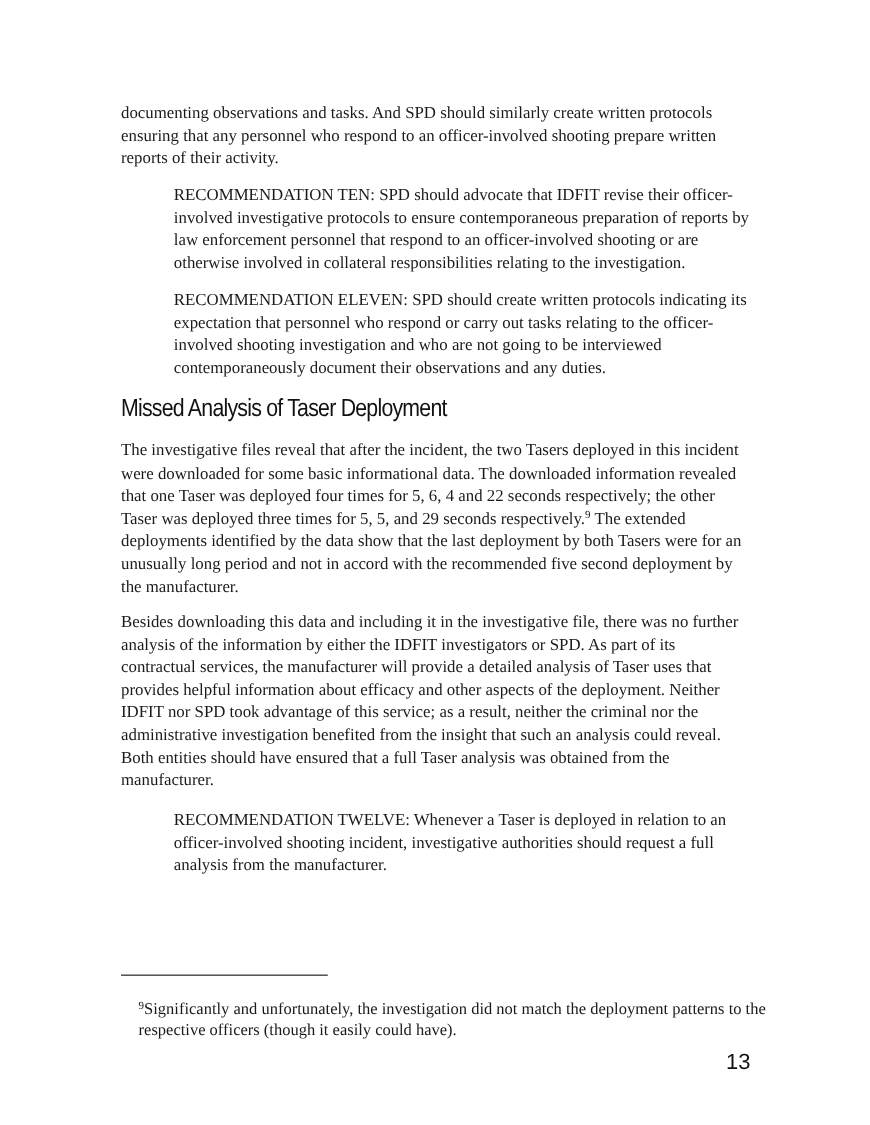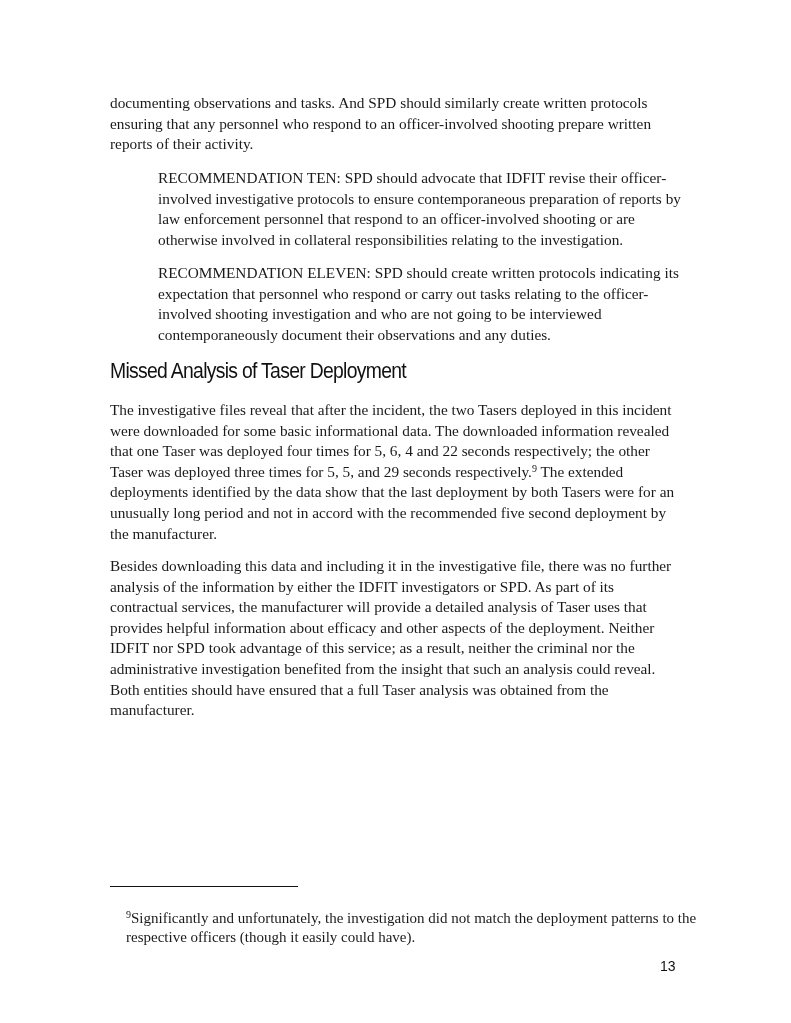--- a/index.html
+++ b/index.html
@@ -69,41 +69,42 @@
       width: 580px;
       margin: 16px;
       font-size: 15px;
       line-height: 19px;
     }
     .page-number {
       position: absolute;
       left: 660px;
       top: 956px;
       font-family: "Liberation Sans", "DejaVu Sans", sans-serif;
-      font-size: 14px;
+      font-size: 20px;
       color: #111;
     }
   </style>
 </head>
 <body>
 
 <div class="page">
 
   <p class="para" style="top:93px;">documenting observations and tasks.  And SPD should similarly create written protocols ensuring that any personnel who respond to an officer-involved shooting prepare written reports of their activity.</p>
 
   <p class="block" style="top:168px;">RECOMMENDATION TEN: SPD should advocate that IDFIT revise their officer-involved investigative protocols to ensure contemporaneous preparation of reports by law enforcement personnel that respond to an officer-involved shooting or are otherwise involved in collateral responsibilities relating to the investigation.</p>
 
   <p class="block" style="top:263px;">RECOMMENDATION ELEVEN: SPD should create written protocols indicating its expectation that personnel who respond or carry out tasks relating to the officer-involved shooting investigation and who are not going to be interviewed contemporaneously document their observations and any duties.</p>
 
   <h2 class="heading">Missed Analysis of Taser Deployment</h2>
 
   <p class="para" style="top:400px;"><span>The investigative files reveal that after the incident, the two Tasers deployed in this incident were downloaded for some basic informational data.  The downloaded information revealed that one Taser was deployed four times for 5, 6, 4 and 22 seconds respectively; the other Taser was deployed three times for 5, 5, and 29 seconds respectively.</span><sup>9</sup><span>  The extended deployments identified by the data show that the last deployment by both Tasers were for an unusually long period and not in accord with the recommended five second deployment by the manufacturer.</span></p>
 
   <p class="para" style="top:556px;">Besides downloading this data and including it in the investigative file, there was no further analysis of the information by either the IDFIT investigators or SPD.  As part of its contractual services, the manufacturer will provide a detailed analysis of Taser uses that provides helpful information about efficacy and other aspects of the deployment.  Neither IDFIT nor SPD took advantage of this service; as a result, neither the criminal nor the administrative investigation benefited from the insight that such an analysis could reveal. Both entities should have ensured that a full Taser analysis was obtained from the manufacturer.</p>
 
+  <p class="block" style="top:736px;">RECOMMENDATION TWELVE:  Whenever a Taser is deployed in relation to an officer-involved shooting incident, investigative authorities should request a full analysis from the manufacturer.</p>
 
   <div class="fn-rule"></div>
 
   <p class="footnote"><sup>9</sup><span>Significantly and unfortunately, the investigation did not match the deployment patterns to the respective officers (though it easily could have).</span></p>
 
   <div class="page-number">13</div>
 
 </div>
 
 </body></html>

